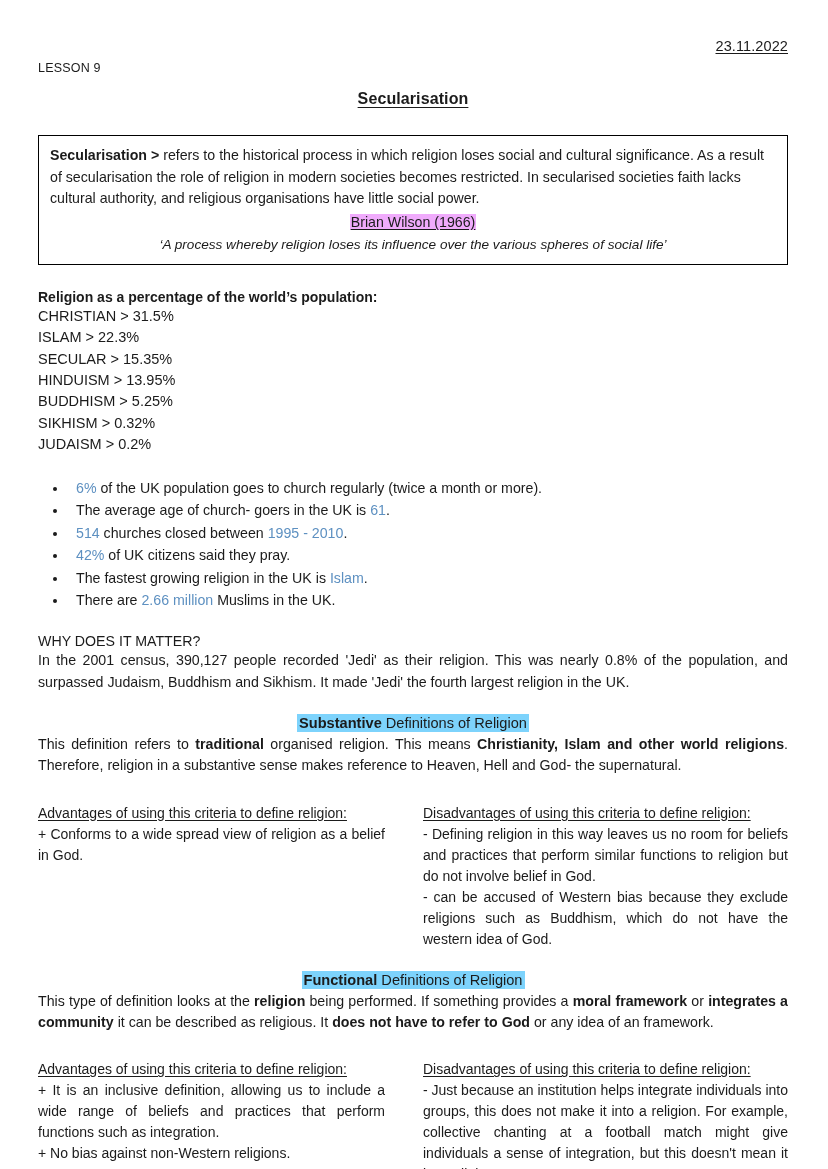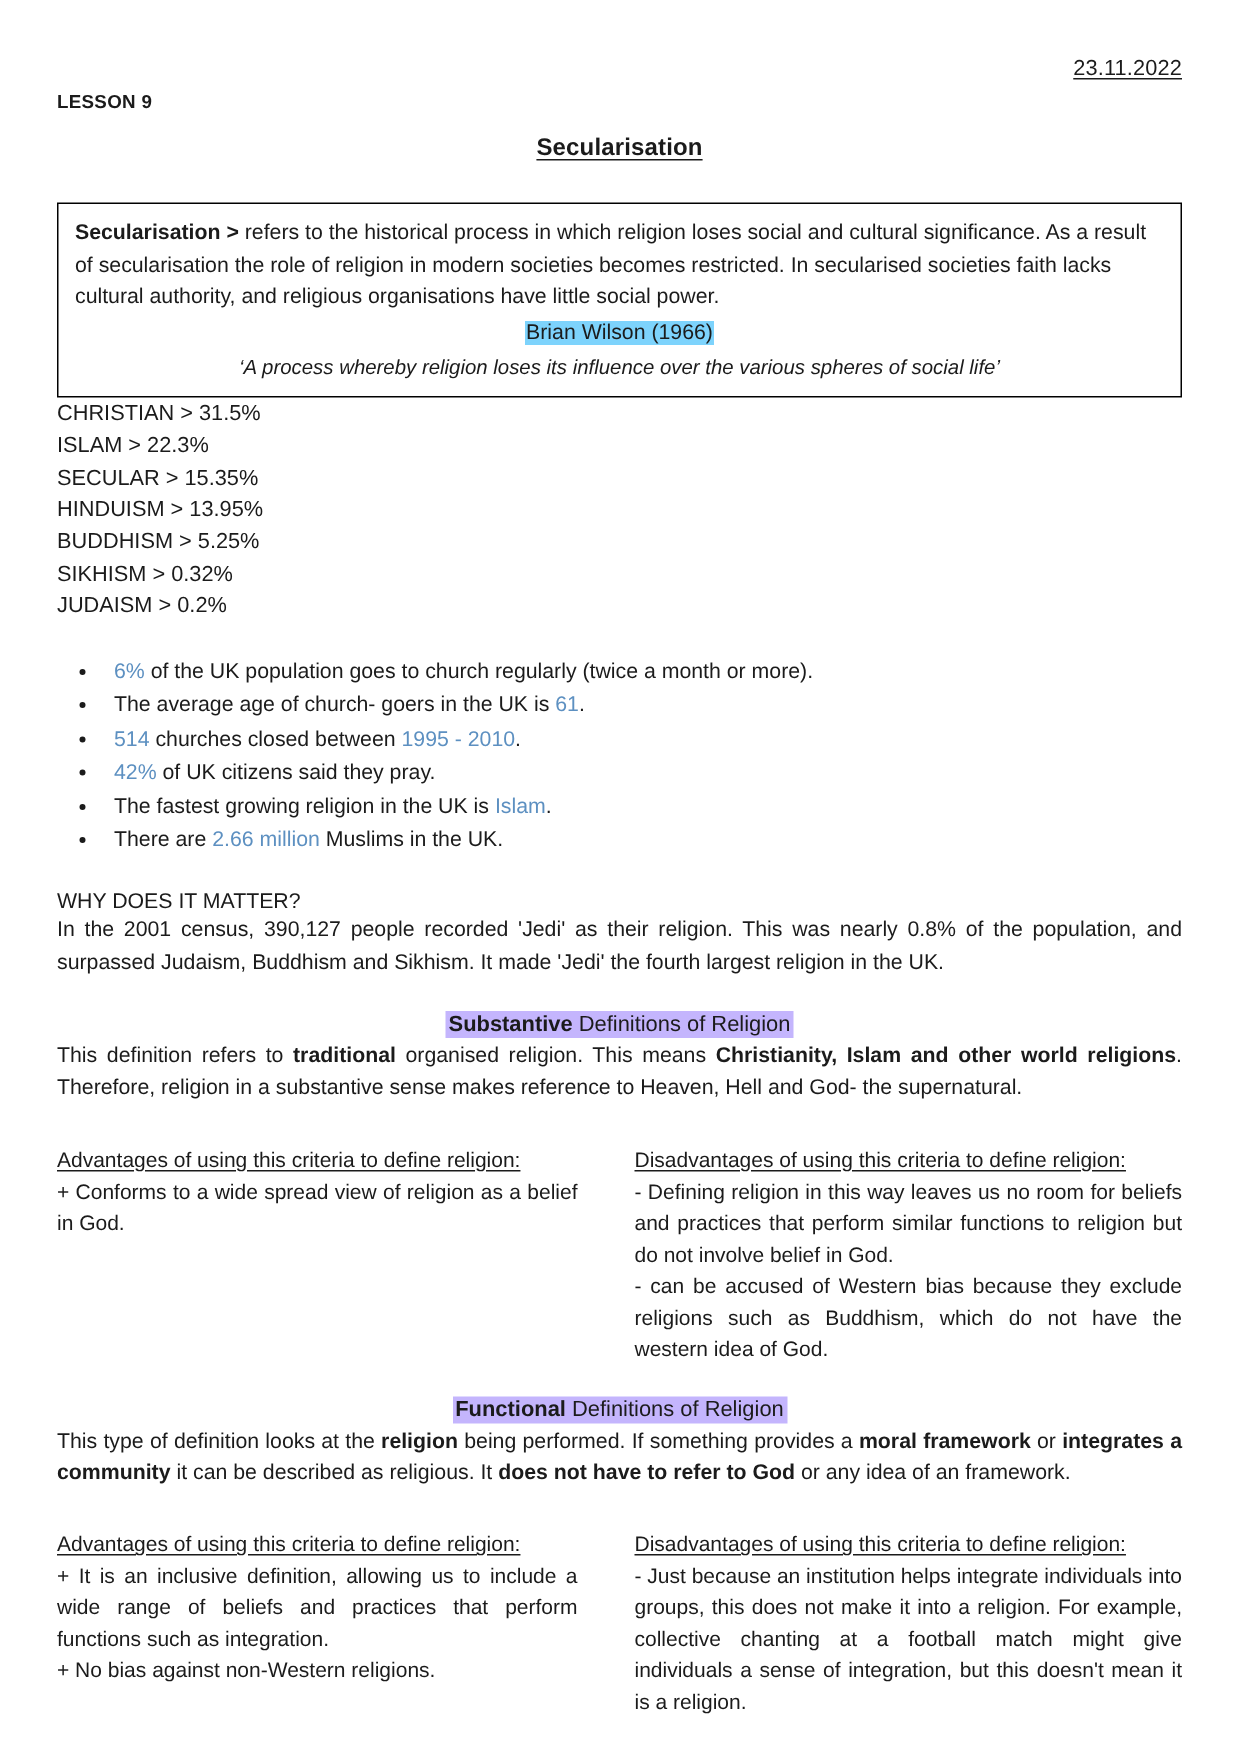--- a/index.html
+++ b/index.html
@@ -36,21 +36,20 @@
     text-decoration: underline;
     text-underline-offset: 2px;
     letter-spacing: 0.1px;
   }
   .lesson {
     position: absolute;
     left: 0;
     top: 23px;
     font-size: 12.5px;
     letter-spacing: 0.2px;
-    font-weight: bold;
   }
   .doc-title {
     text-align: center;
     font-size: 16px;
     text-decoration: underline;
     text-underline-offset: 3px;
     margin: 6px 0 0 0;
     letter-spacing: 0.1px;
   }
 
@@ -66,21 +65,22 @@
     margin: 0;
   }
   .def-para {
     text-align: left;
   }
   .attribution {
     text-align: center;
     margin-top: 2px !important;
   }
   .attribution .hl {
-    background: #7dd3fc;
+    background: #f0abfc;
+    text-decoration: underline;
     text-underline-offset: 2px;
     padding: 0 1px;
   }
   .quote {
     text-align: center;
     font-style: italic;
     font-size: 13.6px;
     margin-top: 1px !important;
   }
 
@@ -127,21 +127,21 @@
     text-align: justify;
   }
 
   
   .type-heading {
     text-align: center;
     margin: 22px 0 0 0;
     font-size: 14.6px;
   }
   .type-heading .hl {
-    background: #c4b5fd;
+    background: #7dd3fc;
     padding: 1px 2px;
   }
   .type-heading .hl b {
     font-weight: bold;
   }
   .type-body {
     margin: 3px 0 0 0;
     font-size: 14.2px;
     line-height: 1.5;
     text-align: justify;
@@ -185,20 +185,21 @@
   </div>
 
   <h1 class="doc-title">Secularisation</h1>
 
   <div class="def-box">
     <p class="def-para"><b>Secularisation &gt;</b><span> refers to the historical process in which religion loses social and cultural significance. As a result of secularisation the role of religion in modern societies becomes restricted. In secularised societies faith lacks cultural authority, and religious organisations have little social power.</span></p>
     <p class="attribution"><span class="hl">Brian Wilson (1966)</span></p>
     <p class="quote">‘A process whereby religion loses its influence over the various spheres of social life’</p>
   </div>
 
+  <p class="section-heading">Religion as a percentage of the world’s population:</p>
   <ul class="plain-list">
     <li>CHRISTIAN &gt; 31.5%</li>
     <li>ISLAM &gt; 22.3%</li>
     <li>SECULAR &gt; 15.35%</li>
     <li>HINDUISM &gt; 13.95%</li>
     <li>BUDDHISM &gt; 5.25%</li>
     <li>SIKHISM &gt; 0.32%</li>
     <li>JUDAISM &gt; 0.2%</li>
   </ul>
 

